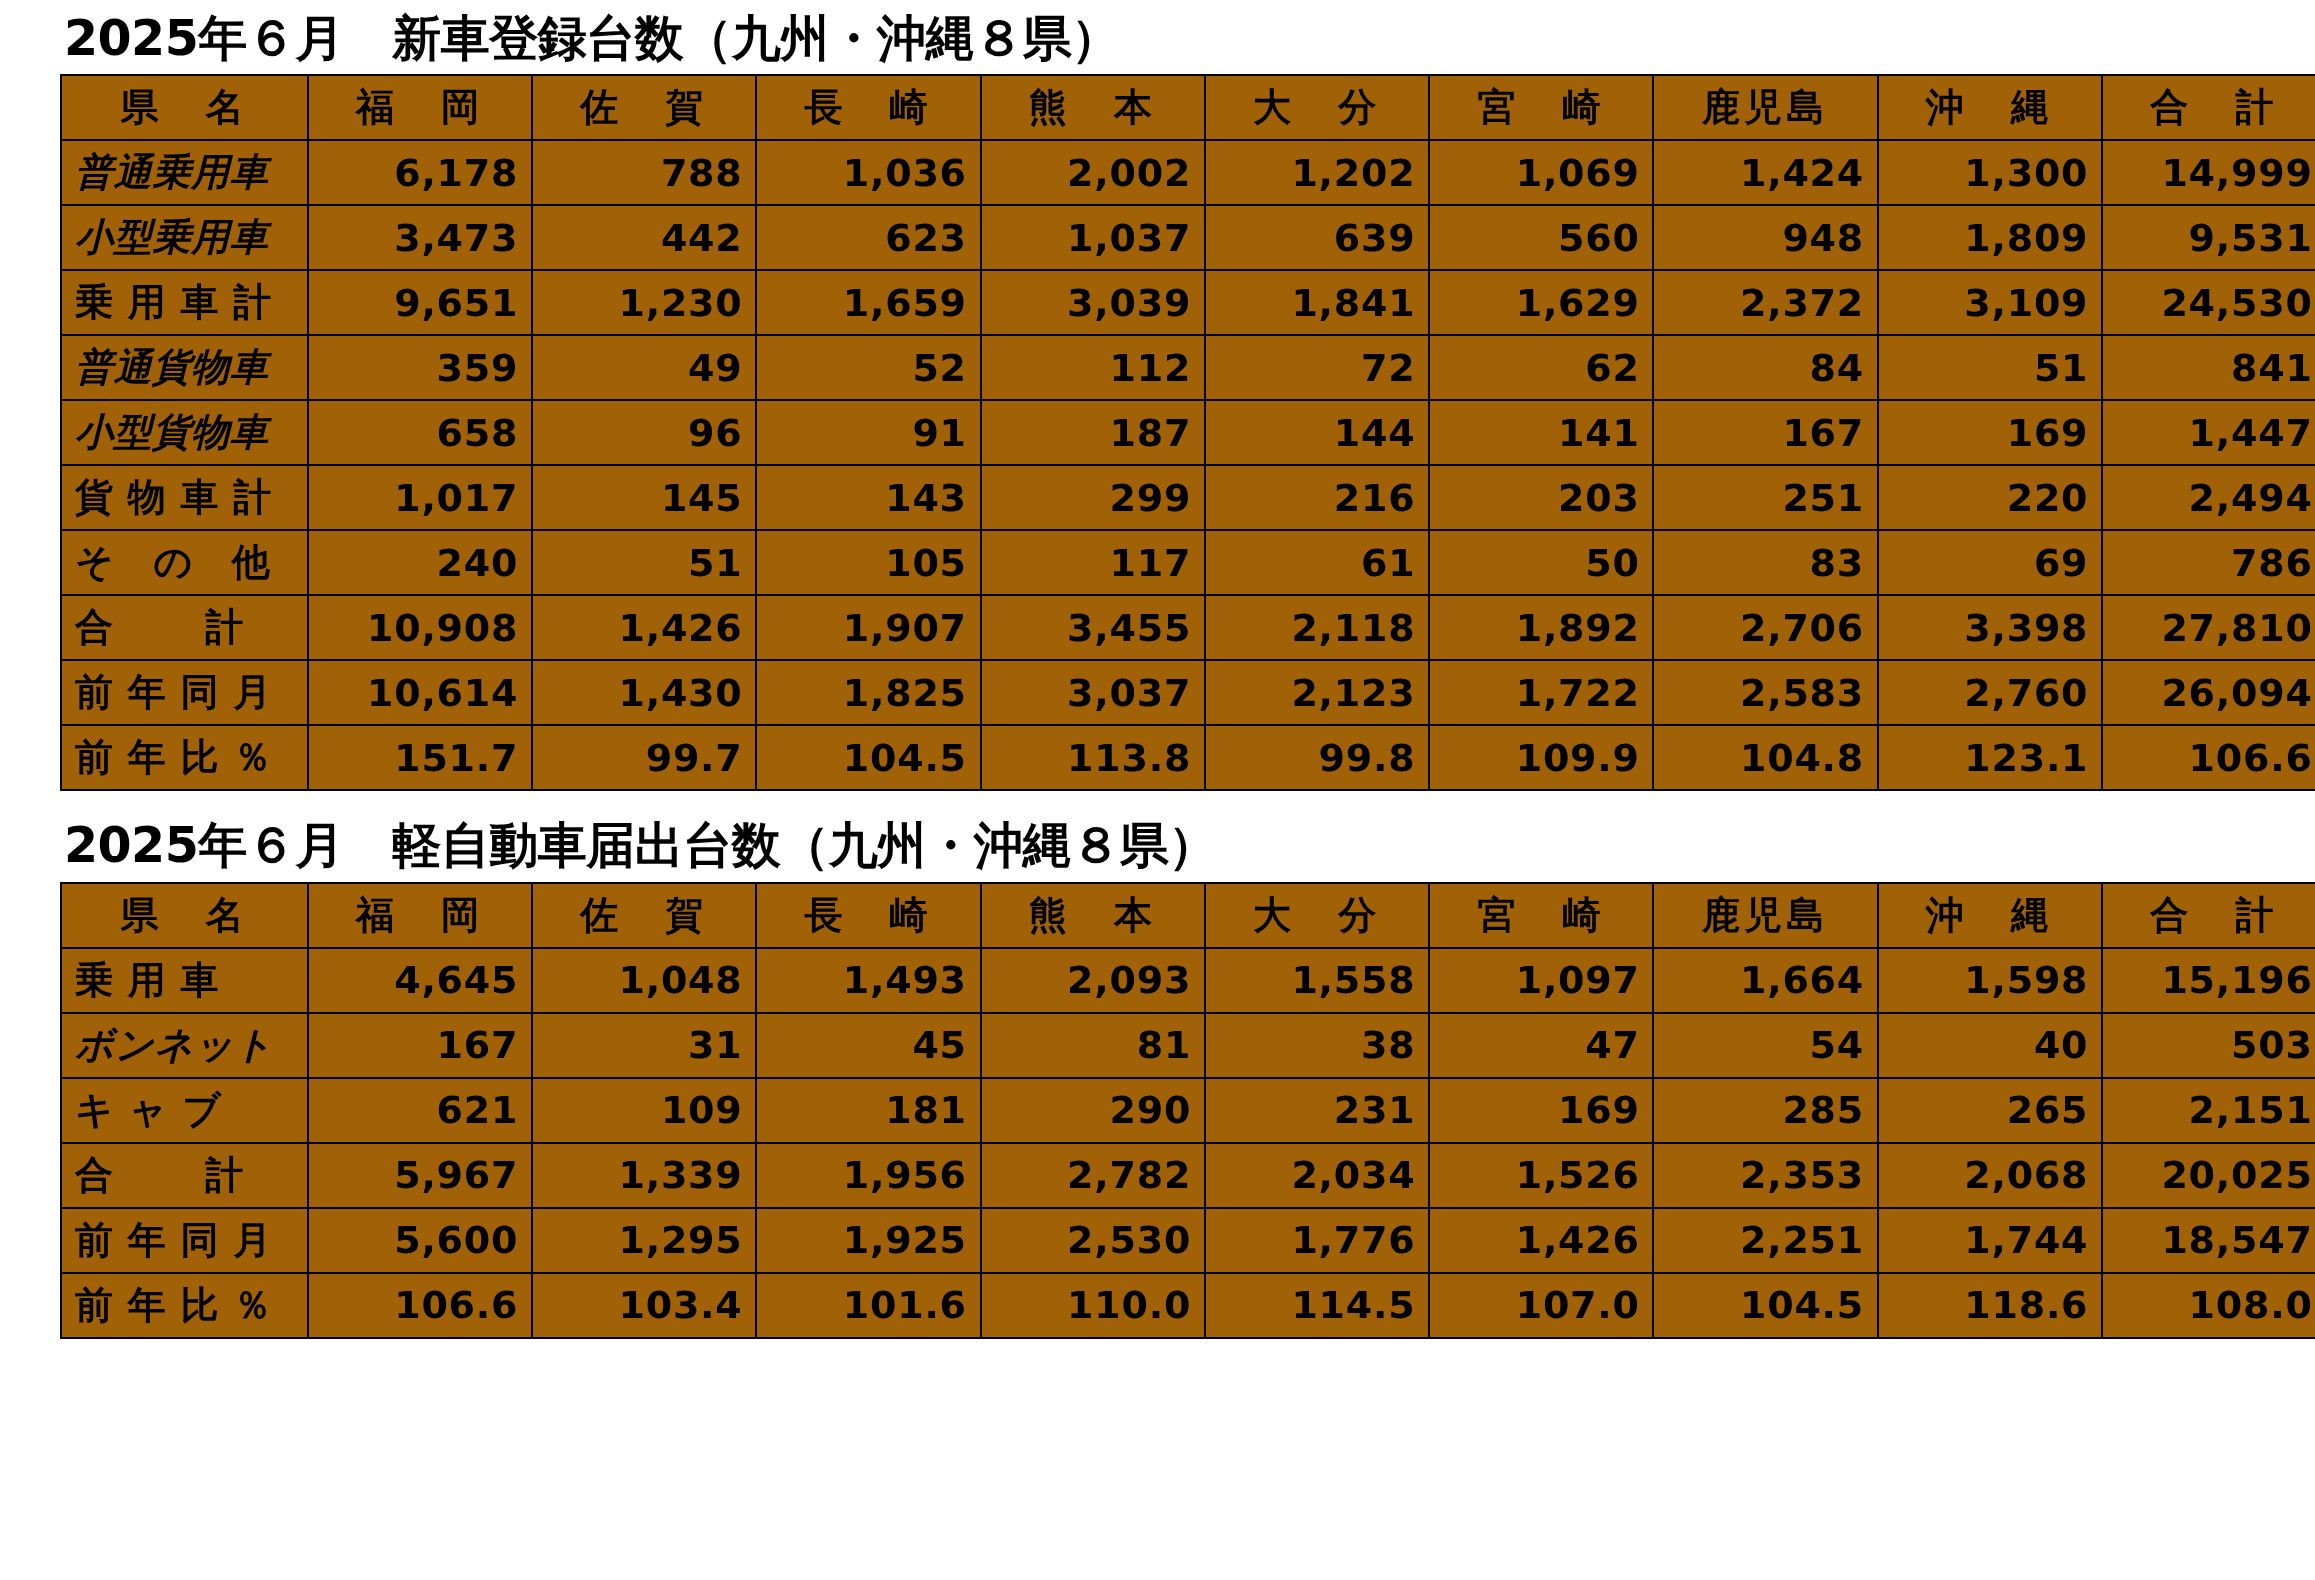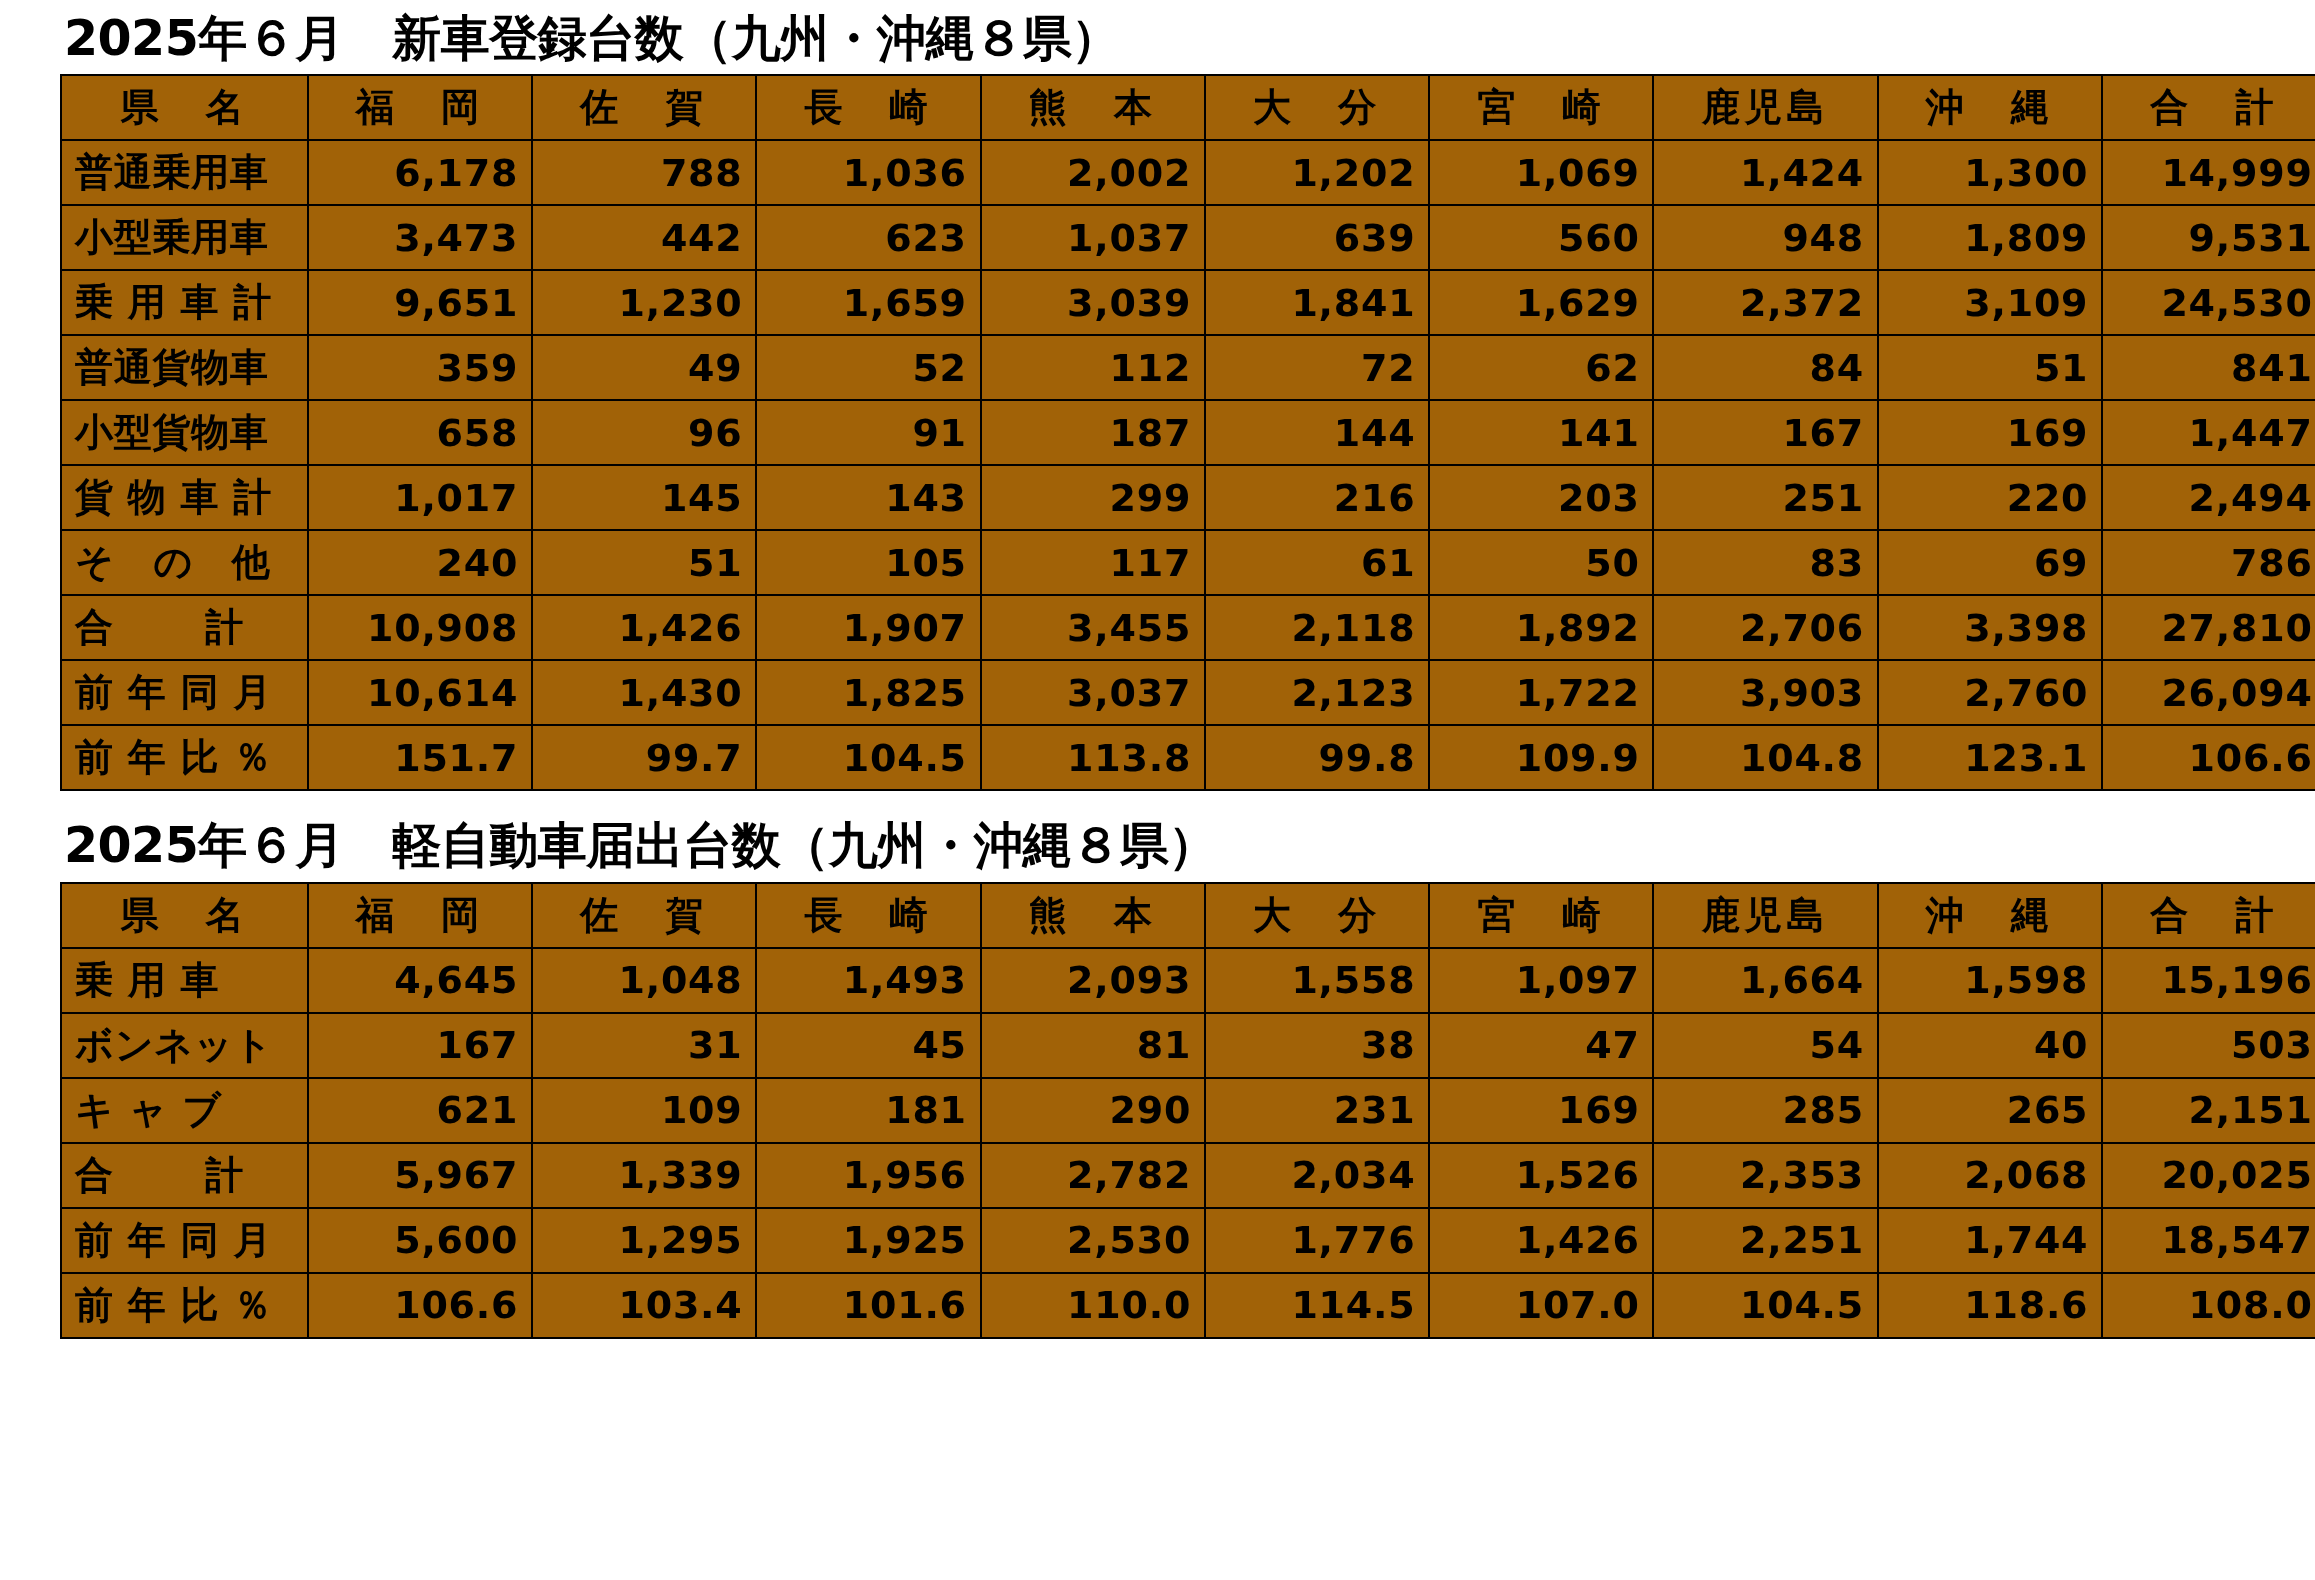--- a/index.html
+++ b/index.html
@@ -59,21 +59,21 @@
     text-align: right;
     letter-spacing: 0.02em;
     font-variant-numeric: tabular-nums;
   }
   
   col.c0 { width: 246px; }
   col.cN { width: 224px; }
   
   .sp { letter-spacing: 0.45em; padding-left: 0.45em; }
   .sp2 { letter-spacing: 0.30em; padding-left: 0.30em; }
-  .sp1 { letter-spacing: 0.12em; padding-left: 0.12em; }
+  .sp1 { letter-spacing: 0.12em; padding-left: 0.12em; font-style: italic; }
   .spacer { height: 14.5px; }
 </style>
 </head>
 <body>
 
 <div class="page">
 
   <div class="section">
     <div class="section-title">2025年６月　新車登録台数（九州・沖縄８県）</div>
     <table class="data">
@@ -201,21 +201,21 @@
             <td class="num">27,810</td>
           </tr>
           <tr>
             <td class="rowhead ">前 年 同 月</td>
             <td class="num">10,614</td>
             <td class="num">1,430</td>
             <td class="num">1,825</td>
             <td class="num">3,037</td>
             <td class="num">2,123</td>
             <td class="num">1,722</td>
-            <td class="num">3,903</td>
+            <td class="num">2,583</td>
             <td class="num">2,760</td>
             <td class="num">26,094</td>
           </tr>
           <tr>
             <td class="rowhead ">前 年 比 ％</td>
             <td class="num">151.7</td>
             <td class="num">99.7</td>
             <td class="num">104.5</td>
             <td class="num">113.8</td>
             <td class="num">99.8</td>

